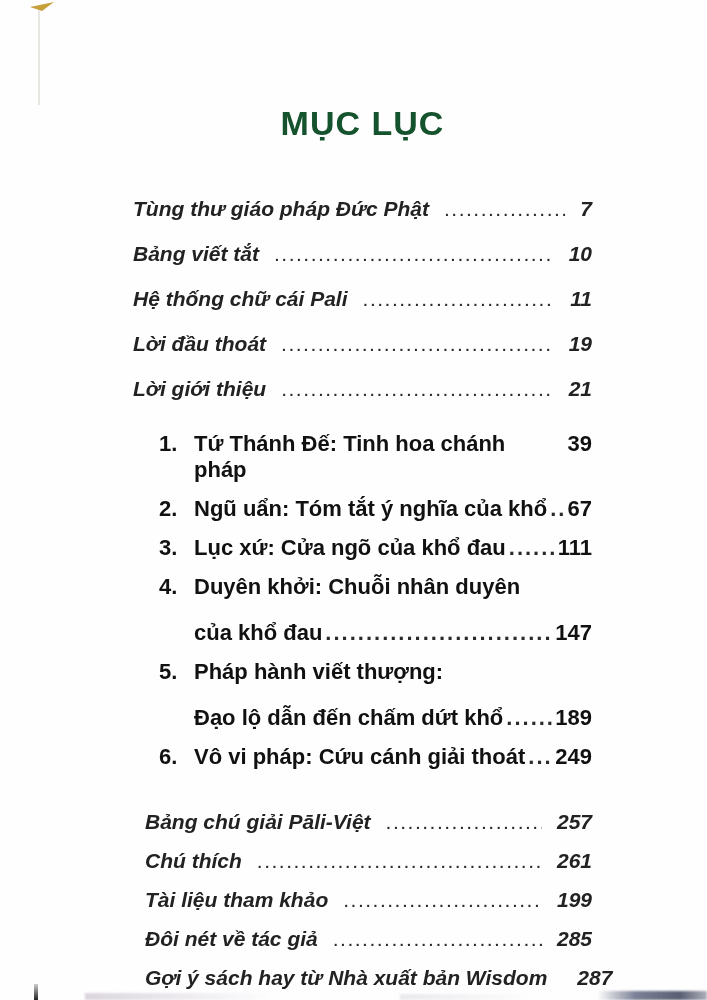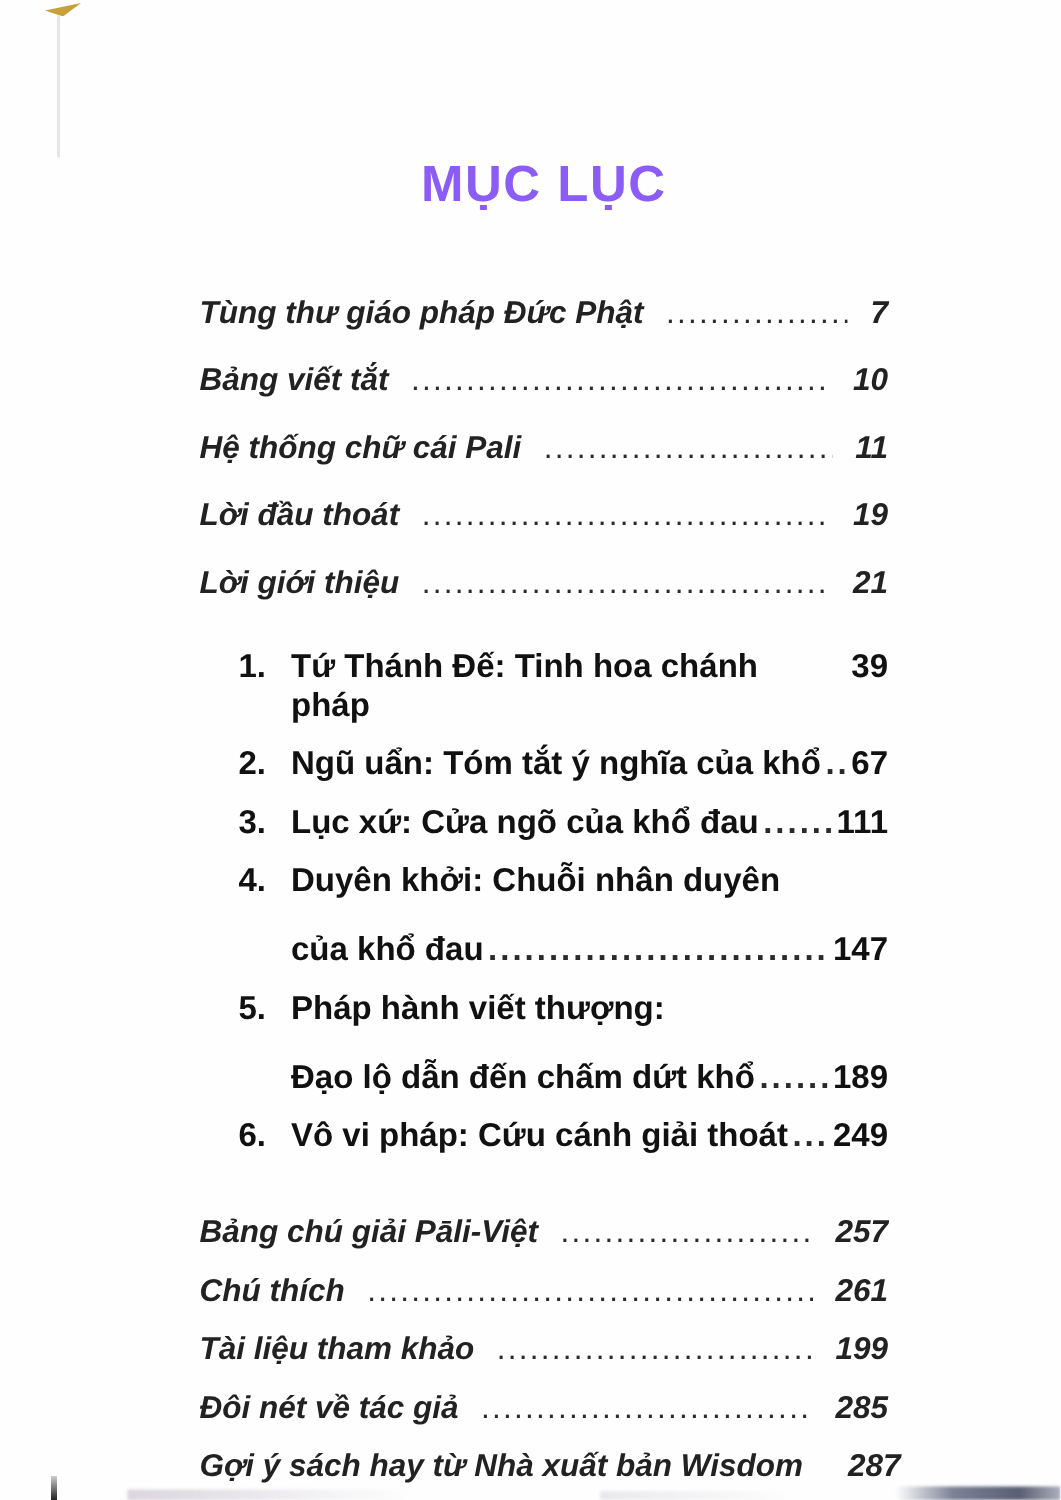--- a/index.html
+++ b/index.html
@@ -15,36 +15,36 @@
     position: absolute;
     left: 133px; top: 0;
     width: 459px;
   }
   .toc-title {
     margin-top: 104px;
     text-align: center;
     font-size: 34px;
     font-weight: bold;
     letter-spacing: 1px;
-    color: #8b5cf6;
+    color: #14532d;
   }
   
   .matter-list { margin-top: 54px; }
   .matter-row {
     display: flex;
     align-items: baseline;
     font-style: italic;
     font-size: 21px;
     font-weight: 600;
     margin-bottom: 21px;
     color: #222;
     gap: 12px;
   }
   .back-list { margin-top: 40px; }
-  .back-list .matter-row { margin-bottom: 15px; }
+  .back-list .matter-row { margin-bottom: 15px; margin-left: 12px; }
   .matter-row .label { white-space: nowrap; }
   .leader {
     flex: 1;
     overflow: hidden;
     white-space: nowrap;
     margin: 0 3px;
     letter-spacing: 1.5px;
     font-style: normal;
     font-weight: normal;
     color: #2a2a2a;

